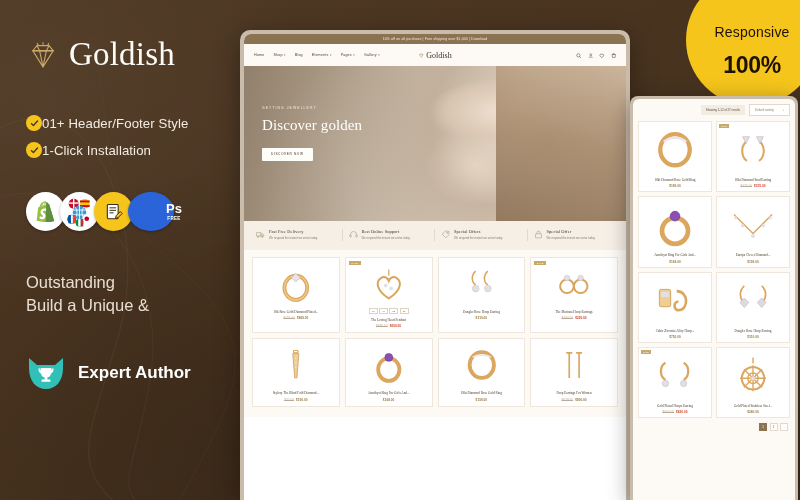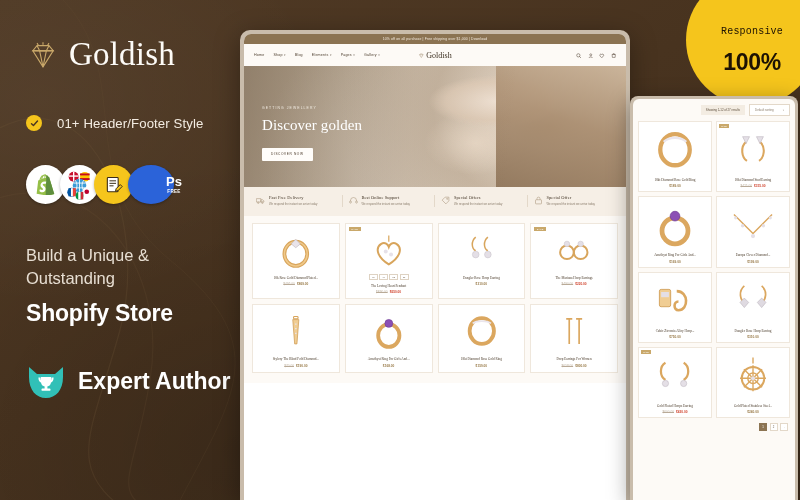--- a/index.html
+++ b/index.html
@@ -19,33 +19,33 @@
   .swirls { position:absolute; inset:0; opacity:.5; }
 
   
   .resp-badge {
     position:absolute; top:-26px; right:-18px;
     width:132px; height:132px; border-radius:50%;
     background:#f5c51c; color:#1d1203;
     display:flex; flex-direction:column; align-items:center; justify-content:center;
     padding-top:22px;
   }
-  .resp-badge .r1 { font-size:10px; font-weight:500; letter-spacing:.2px;font-family:Liberation Mono, monospace; }
+  .resp-badge .r1 { font-size:14px; font-weight:500; letter-spacing:.2px; }
   .resp-badge .r2 { font-size:23px; font-weight:bold; letter-spacing:-.3px; margin-top:12px; }
 
   
   .left { position:absolute; left:0; top:0; width:252px; height:500px; padding:36px 0 0 26px; }
   .brand { display:flex; align-items:center; gap:9px; }
   .brand .gem { width:34px; height:30px; }
   .brand .name {
     font-family:"Liberation Serif", serif; font-size:33px; color:#fdfbf7;
     letter-spacing:.2px;
   }
   .bullets { margin-top:42px; display:flex; flex-direction:column; gap:11px; }
-  .bullet { display:flex; align-items:center; gap:15px; }
+  .bullet { display:flex; align-items:center; gap:0; }
   .bullet .tick {
     width:16px; height:16px; border-radius:50%; background:#f5c51c;
     display:flex; align-items:center; justify-content:center; flex:0 0 auto;
   }
   .bullet .tick svg { width:9px; height:9px; }
   .bullet .btext { color:#f3ece2; font-size:13.2px; letter-spacing:.1px; }
 
   .badges { margin-top:34px; display:flex; align-items:center; }
   .bcircle {
     width:39px; height:39px; border-radius:50%; margin-right:-5px;
@@ -57,21 +57,21 @@
   .b-notes { background:#f5c51c; }
   .b-ps { background:#2b63d9; flex-direction:column;padding-left:46px; }
   .b-ps .pslabel { color:#fff; font-size:13px; font-weight:bold; font-family:"Liberation Sans",sans-serif; line-height:1; }
   .b-ps .psfree { color:#fff; font-size:4.6px; font-weight:bold; letter-spacing:.3px; margin-top:1.5px; }
 
   .tagline { margin-top:40px; color:#e7ded2; font-size:16.5px; line-height:1.42; font-weight:400; }
   .shopify-store { margin-top:9px; color:#ffffff; font-size:23px; font-weight:bold; letter-spacing:-.2px; }
 
   .author { margin-top:36px; display:flex; align-items:center; gap:12px; }
   .author .catbadge { width:40px; height:38px; flex:0 0 auto; }
-  .author .atext { color:#ffffff; font-size:23px; font-weight:bold; }
+  .author .atext { color:#ffffff; font-size:17px; font-weight:bold; }
 
   
   .browser {
     position:absolute; left:240px; top:30px; width:390px; height:470px;
     background:#c9bcab; border-radius:10px 10px 0 0; padding:4px 4px 0 4px;
     box-shadow:0 6px 26px rgba(0,0,0,.35);
   }
   .browser .screen {
     width:100%; height:100%; background:#fff; border-radius:7px 7px 0 0; overflow:hidden;
     display:flex; flex-direction:column;
@@ -92,21 +92,21 @@
   .topnav .logo {
     position:absolute; left:50%; transform:translateX(-50%);
     display:flex; align-items:center; gap:2px;
     font-family:"Liberation Serif", serif; font-size:8px; color:#3c2f20;
   }
   .topnav .logo .g { width:6px; height:5px; }
   .topnav .icons { margin-left:auto; display:flex; gap:6px; align-items:center; }
   .topnav .icons svg { width:5.5px; height:5.5px; }
 
   .hero {
-    position:relative; height:121px; overflow:hidden;
+    position:relative; height:155px; overflow:hidden;
     background:
       radial-gradient(circle at 72% 36%, #e6d9ca 0%, #c9b8a4 30%, transparent 62%),
       radial-gradient(circle at 40% 78%, #d8cbbb 0%, transparent 55%),
       linear-gradient(118deg, #b9a892 0%, #cbbca7 32%, #e3d7c8 58%, #b3a089 100%);
   }
   .hero .face {
     position:absolute; right:8%; top:4%; width:54%; height:96%;
     background:
       radial-gradient(ellipse 44% 30% at 52% 26%, #f0e2d4 0%, #e0cdb9 55%, transparent 75%),
       radial-gradient(ellipse 36% 40% at 42% 62%, #e8d8c6 0%, transparent 70%),
@@ -244,20 +244,28 @@
     </div>
 
     <div class="bullets">
       <div class="bullet">
         <span class="tick">
           <svg viewBox="0 0 12 12">
               <path d="M2 6.3 L4.6 8.8 L10 2.8" fill="none" stroke="#4a3622" stroke-width="1.9" stroke-linecap="round" stroke-linejoin="round"></path>
             </svg>
         </span>
         <span class="btext">01+ Header/Footer Style</span>
+      </div>
+      <div class="bullet">
+        <span class="tick">
+          <svg viewBox="0 0 12 12">
+              <path d="M2 6.3 L4.6 8.8 L10 2.8" fill="none" stroke="#4a3622" stroke-width="1.9" stroke-linecap="round" stroke-linejoin="round"></path>
+            </svg>
+        </span>
+        <span class="btext">1-Click Installation</span>
       </div>
     </div>
 
     <div class="badges">
       <div class="bcircle b-shopify">
         <svg viewBox="0 0 24 26" width="19" height="21">
           <path d="M16.5 3.4c-.2-.1-.6 0-.9.1-.4-1.2-1.1-2.3-2.4-2.3h-.1C12.7.5 12.2.2 11.7.2 8.2.2 6.5 4.6 6 6.8l-2.4.8c-.8.2-.8.3-.9 1L.8 24.6l15 2.8L23.2 25S16.7 3.5 16.5 3.4zM12.6 4.3l-1.3.4c0-1.6-.3-2.6-.7-3.2 1 .2 1.7 1.3 2 2.8zM10 1.8c.4.6.6 1.6.6 3l-2.7.8C8.4 3.6 9.3 2.3 10 1.8zM9 .9h.1C8 1.7 6.9 3.4 6.4 6.7l-2.1.7C4.9 5.2 6.4 1 9 .9z" fill="#95BF47"></path>
           <path d="M16.5 3.4c-.2-.1-.6 0-.9.1-.4-1.2-1.1-2.3-2.4-2.3h-.1l-.9 26.2L23.2 25S16.7 3.5 16.5 3.4z" fill="#5E8E3E"></path>
           <path d="M12.9 9.8l-.9 2.8s-.8-.5-1.9-.5c-1.6 0-1.6 1-1.6 1.2 0 1.3 3.6 1.9 3.6 5.2 0 2.6-1.6 4.3-3.8 4.3-2.7 0-4-1.7-4-1.7l.7-2.4s1.4 1.2 2.6 1.2c.8 0 1.1-.6 1.1-1 0-1.7-3-1.8-3-4.8 0-2.5 1.8-5 5.4-5 1.4 0 2.1.4 2.1.4z" fill="#FFF"></path>
         </svg>
@@ -290,24 +298,23 @@
           <path d="M14.5 16.5 L19.5 11.5 L21.8 13.8 L16.8 18.8 L13.8 19.6 Z" fill="#f5c51c" stroke="#3a2c18" stroke-width="1.2" stroke-linejoin="round"></path>
         </svg>
       </div>
       <div class="bcircle b-ps">
         <div class="pslabel">Ps</div>
         <div class="psfree">FREE</div>
       </div>
     </div>
 
     <div class="tagline">
+      <div>Outstanding</div>
       <div>Build a Unique &amp;</div>
-      <div>Outstanding</div>
     </div>
-    <div class="shopify-store">Shopify Store</div>
 
     <div class="author">
       <svg class="catbadge" viewBox="0 0 40 38">
         <path d="M3 14 L3 4 L11 11 L29 11 L37 4 L37 14 C37 27 30 35 20 35 C10 35 3 27 3 14 Z" fill="#31c0b7"></path>
         <g fill="#fff">
           <path d="M15 14 h10 v5 c0 3-2 4.6-5 4.6 S15 22 15 19 Z"></path>
           <path d="M14.6 14.6 h-2.2 c0 3.4 1.3 5 3.4 5.3 l-.2-2c-.8-.4-1-1.6-1-3.3z"></path>
           <path d="M25.4 14.6 h2.2 c0 3.4-1.3 5-3.4 5.3l.2-2c.8-.4 1-1.6 1-3.3z"></path>
           <rect x="18.6" y="22.5" width="2.8" height="3.6"></rect>
           <rect x="15.6" y="25.6" width="8.8" height="2.2" rx=".6"></rect>

